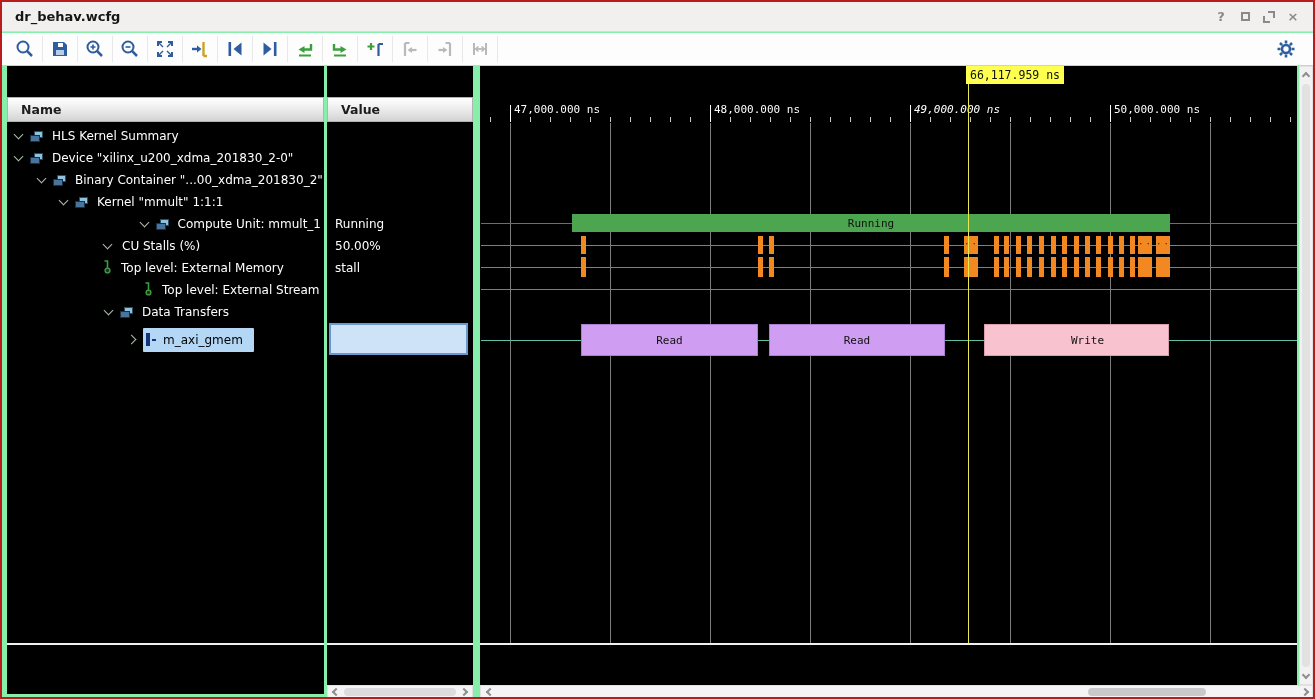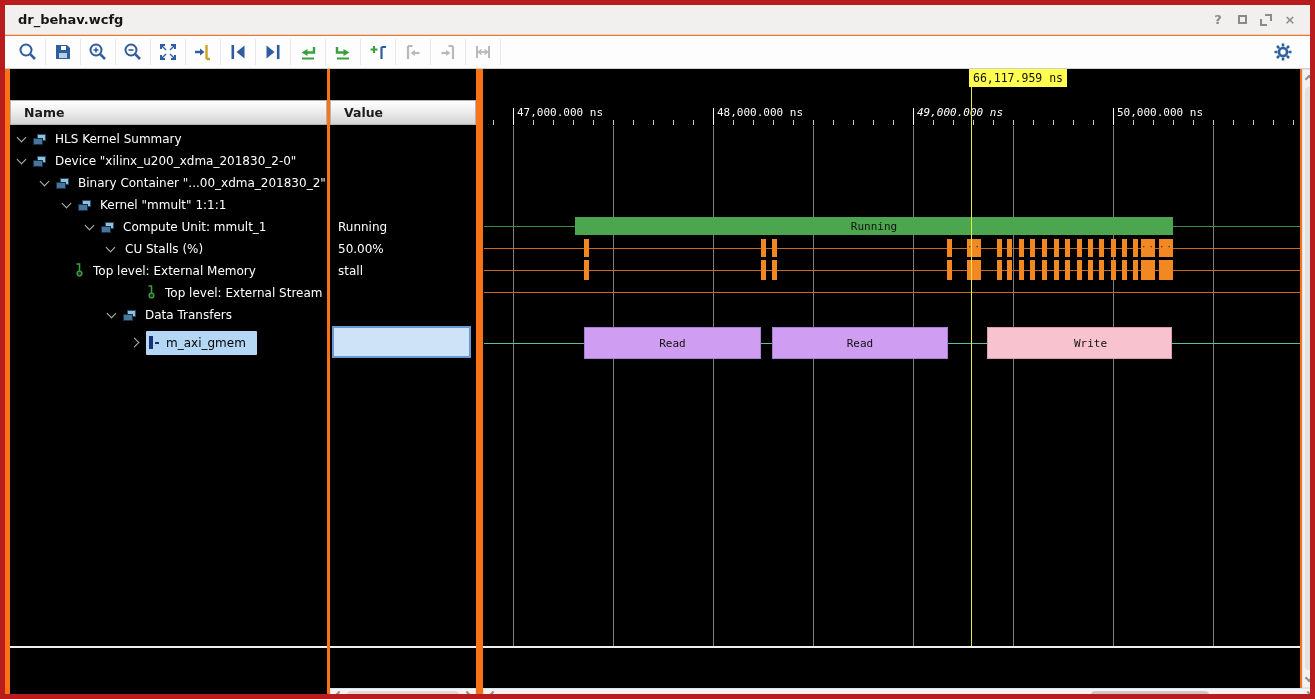--- a/index.html
+++ b/index.html
@@ -1,17 +1,17 @@
 <!DOCTYPE html>
 <html><head>
 <meta charset="utf-8">
 <style>
   html,body{margin:0;padding:0;background:#d7d7d7;}
   *{box-sizing:border-box;}
-  .win{position:relative;width:1315px;height:699px;background:#f97316;border:5px solid #b91c1c;
+  .win{position:relative;width:1315px;height:699px;background:#86efac;border:2px solid #b91c1c;
        font-family:"DejaVu Sans","Liberation Sans",sans-serif;overflow:hidden;}
   
   .titlebar{position:absolute;left:0;top:0;right:0;height:30px;background:#f1f0ef;
             border-bottom:1px solid #d9d9d9;display:flex;align-items:center;}
   .title{font-size:13px;font-weight:bold;color:#161616;padding-left:13px;}
   .wctl{margin-left:auto;display:flex;align-items:center;gap:8px;padding-right:12px;color:#8a8a8a;}
   .wbtn{width:16px;height:16px;display:flex;align-items:center;justify-content:center;
         font-size:13px;font-weight:bold;color:#8a8a8a;cursor:default;}
   .sq{width:9px;height:9px;border:2px solid #8a8a8a;}
   
@@ -235,33 +235,33 @@
           <span class="tlabel">Binary Container "...00_xdma_201830_2"</span>
         </div>
         <div class="trow" style="top: 125px; padding-left: 53px;">
           <span class="ar open"></span>
           <span class="ic ic-block">
             <span class="b1" style="position:absolute"></span>
             <span class="b2" style="position:absolute"></span>
           </span>
           <span class="tlabel">Kernel "mmult" 1:1:1</span>
         </div>
-        <div class="trow" style="top: 147px; padding-left: 76px;">
+        <div class="trow" style="top: 147px; padding-left: 76px; justify-content: flex-end;">
           <span class="ar open"></span>
           <span class="ic ic-block">
             <span class="b1" style="position:absolute"></span>
             <span class="b2" style="position:absolute"></span>
           </span>
           <span class="tlabel">Compute Unit: mmult_1</span>
         </div>
         <div class="trow" style="top: 169px; padding-left: 97px;">
           <span class="ar open"></span>
           <span class="tlabel">CU Stalls (%)</span>
         </div>
-        <div class="trow" style="top: 191px; padding-left: 63px;">
+        <div class="trow" style="top: 191px; padding-left: 94px;">
           <span class="ic"><svg width="12" height="15">
               <path d="M3.5 2 h3 v7" fill="none" stroke="#3ba03b" stroke-width="1.6"></path>
               <circle cx="6.5" cy="11.5" r="2.4" fill="#2a2a2a" stroke="#3ba03b" stroke-width="1.4"></circle>
             </svg></span>
           <span class="tlabel">Top level: External Memory</span>
         </div>
         <div class="trow" style="top: 213px; padding-left: 135px;">
           <span class="ic"><svg width="12" height="15">
               <path d="M3.5 2 h3 v7" fill="none" stroke="#3ba03b" stroke-width="1.6"></path>
               <circle cx="6.5" cy="11.5" r="2.4" fill="#2a2a2a" stroke="#3ba03b" stroke-width="1.4"></circle>

